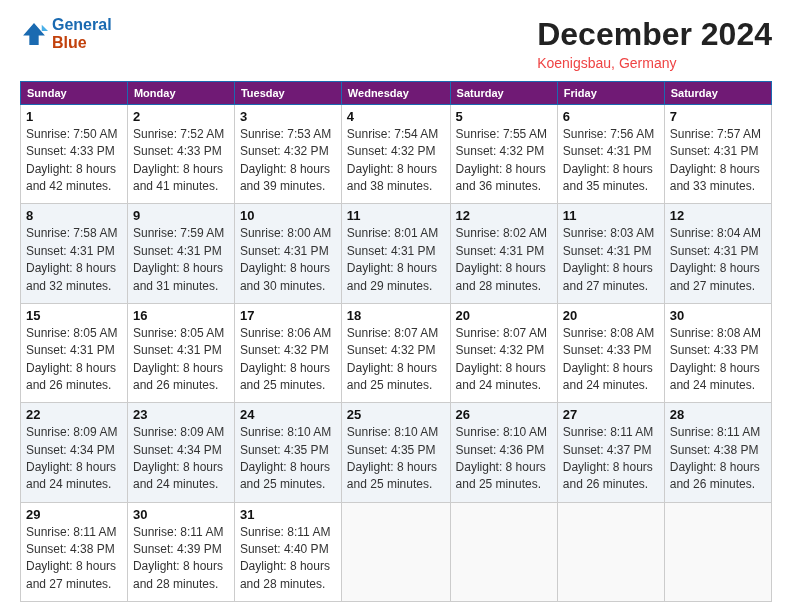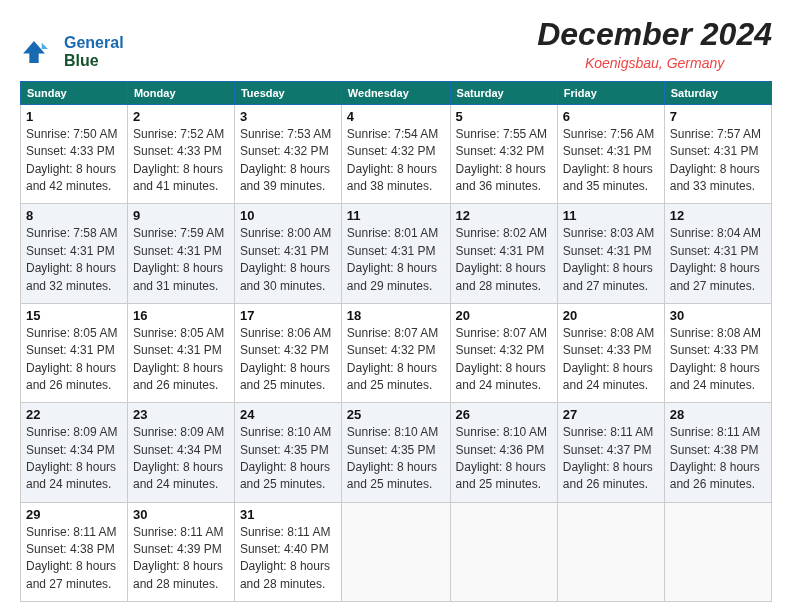--- a/index.html
+++ b/index.html
@@ -19,58 +19,56 @@
     }
     .header {
       display: flex;
       justify-content: space-between;
       align-items: flex-start;
       margin-bottom: 10px;
     }
     .logo {
       display: flex;
       align-items: center;
-      gap: 16px;
-      margin-top: 18px;
+      gap: 4px;
     }
     .logo-text {
       font-size: 16px;
       font-weight: bold;
       color: #333;
       line-height: 1.1;
     }
     .logo-text span {
       color: #1a6ab1;
     }
     .logo-icon {
       width: 28px;
       height: 28px;
     }
     .title-section {
-      text-align: center;
-      font-style: italic;
+      text-align: left;
     }
     .month-title {
       font-size: 32px;
       font-weight: bold;
       color: #222;
     }
     .location {
       font-size: 14px;
       color: #ef4444;
       margin-top: 2px;
     }
     .calendar {
       flex: 1;
       border-collapse: collapse;
       width: 100%;
       font-size: 9.5px;
     }
     .calendar thead tr th {
-      background: #0f766e;
+      background: #701a75;
       color: #fff;
       text-align: left;
       padding: 5px 6px;
       font-size: 11px;
       font-weight: bold;
       border: 1px solid #1a6ab1;
     }
     .calendar tbody tr td {
       border: 1px solid #ccc;
       vertical-align: top;
@@ -104,21 +102,21 @@
 
 <div class="page">
   <div class="header">
     <div class="logo">
       <svg class="logo-icon" viewBox="0 0 36 36">
         <polygon points="18,4 32,20 24,20 24,32 12,32 12,20 4,20" fill="#1a6ab1"></polygon>
         <polygon points="28,6 36,14 28,14" fill="#4ab0e8"></polygon>
       </svg>
       <div class="logo-text">
         <div><span>General</span></div>
-        <div><span style="color:#14532d">Blue</span></div>
+        <div><span style="color:#c2410c">Blue</span></div>
       </div>
     </div>
     <div class="title-section">
       <div class="month-title">December 2024</div>
       <div class="location">Koenigsbau, Germany</div>
     </div>
   </div>
 
   <table class="calendar">
     <thead>

